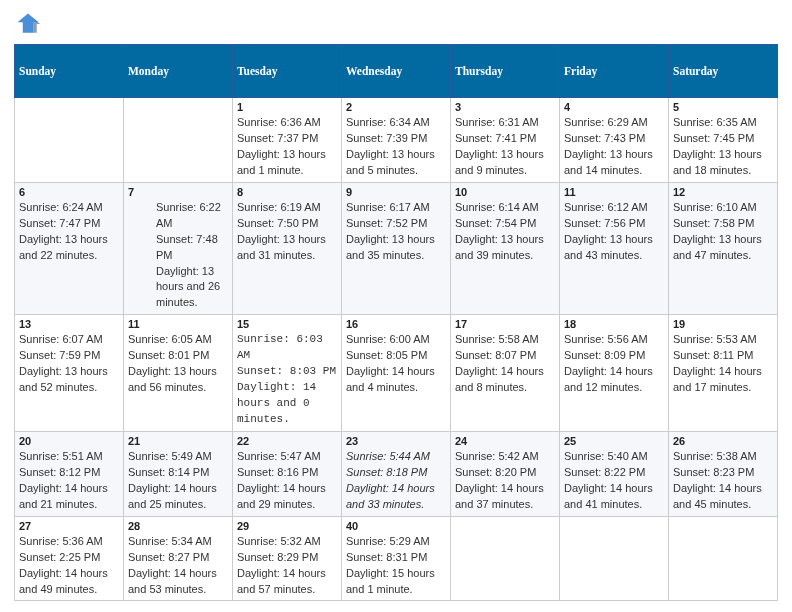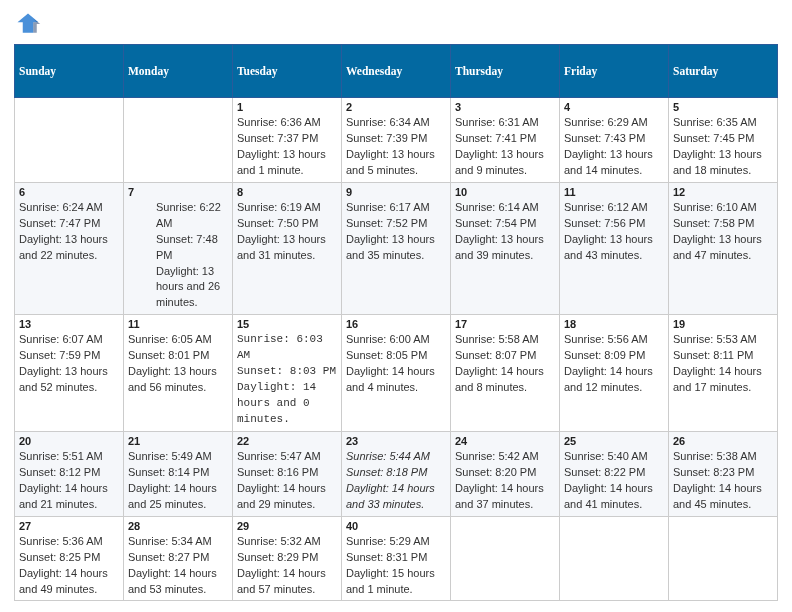--- a/index.html
+++ b/index.html
@@ -293,21 +293,21 @@
             <div class="day-number">26</div>
             <div class="day-info" style="white-space: pre-line;">Sunrise: 5:38 AM
 Sunset: 8:23 PM
 Daylight: 14 hours and 45 minutes.</div>
           </td>
         </tr>
         <tr>
           <td>
             <div class="day-number">27</div>
             <div class="day-info" style="white-space: pre-line;">Sunrise: 5:36 AM
-Sunset: 8:25 PM
+Sunset: 2:25 PM
 Daylight: 14 hours and 49 minutes.</div>
           </td>
           <td>
             <div class="day-number">28</div>
             <div class="day-info" style="white-space: pre-line;">Sunrise: 5:34 AM
 Sunset: 8:27 PM
 Daylight: 14 hours and 53 minutes.</div>
           </td>
           <td>
             <div class="day-number">29</div>

